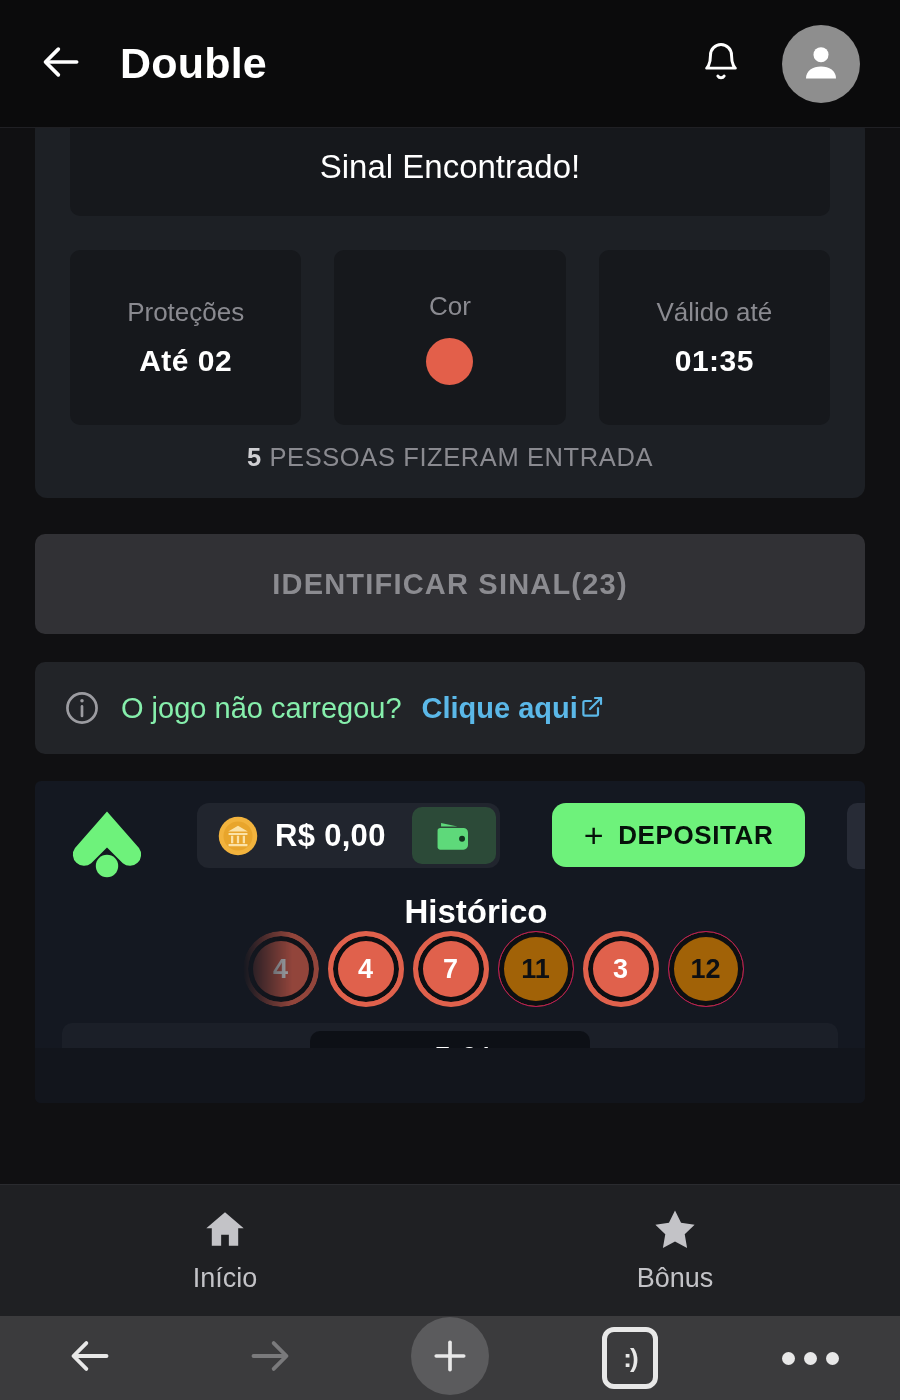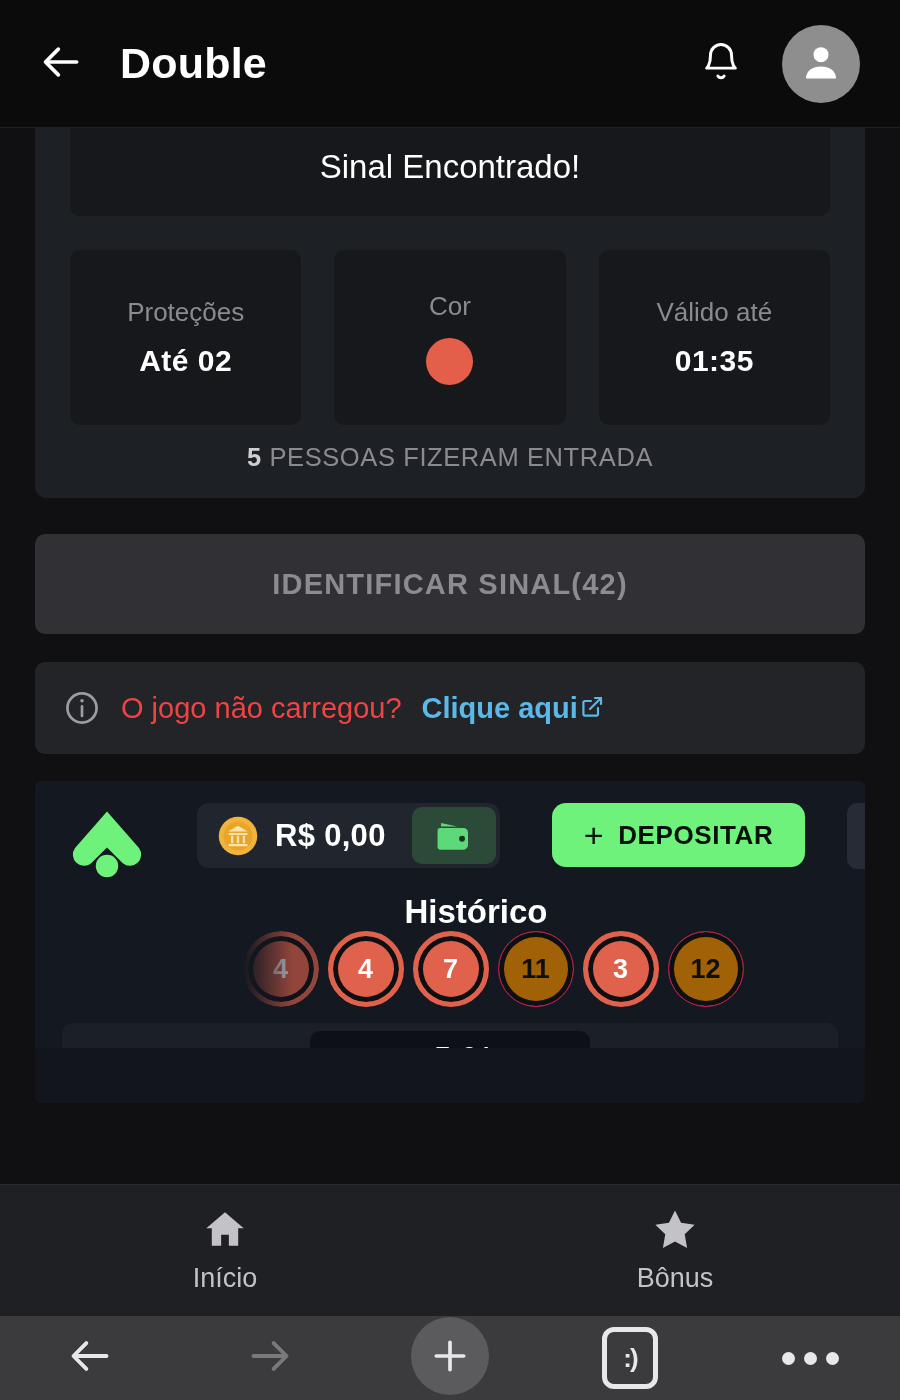--- a/index.html
+++ b/index.html
@@ -88,21 +88,21 @@
 
   .info-bar {
     margin: 28px 35px 0 35px;
     background: #222428;
     border-radius: 10px;
     height: 92px;
     display: flex; align-items: center;
     padding-left: 28px; gap: 20px;
   }
   .info-icon { width: 38px; height: 38px; flex: 0 0 auto; }
-  .info-text { color: #ef4444; font-size: 29px; }
+  .info-text { color: #86efac; font-size: 29px; }
   .info-link { color: #5bb8e8; font-size: 29px; font-weight: bold; cursor: pointer; }
   .ext-icon { width: 24px; height: 24px; vertical-align: -1px; margin-left: 2px; }
 
   
   .game-widget {
     margin: 27px 35px 0 35px;
     background: #141821;
     border-radius: 6px;
     height: 322px; overflow: hidden; position: relative;
   }
@@ -278,21 +278,21 @@
           <span class="stat-label">Válido até</span>
           <span class="stat-value">01:35</span>
         </div>
       </div>
 
       <div class="entries-line">
         <b>5</b><span> PESSOAS FIZERAM ENTRADA</span>
       </div>
     </div>
 
-    <button class="identify-btn">IDENTIFICAR SINAL(42)</button>
+    <button class="identify-btn">IDENTIFICAR SINAL(23)</button>
 
     <div class="info-bar">
       <span class="info-icon">
         <svg viewBox="0 0 24 24" fill="none" stroke="#9c9ca1" stroke-width="1.7">
           <circle cx="12" cy="12" r="9.2"></circle>
           <line x1="12" y1="11" x2="12" y2="17" stroke-linecap="round"></line>
           <circle cx="12" cy="7.4" r="1.1" fill="#9c9ca1" stroke="none"></circle>
         </svg>
       </span>
       <span class="info-text">O jogo não carregou?</span>

